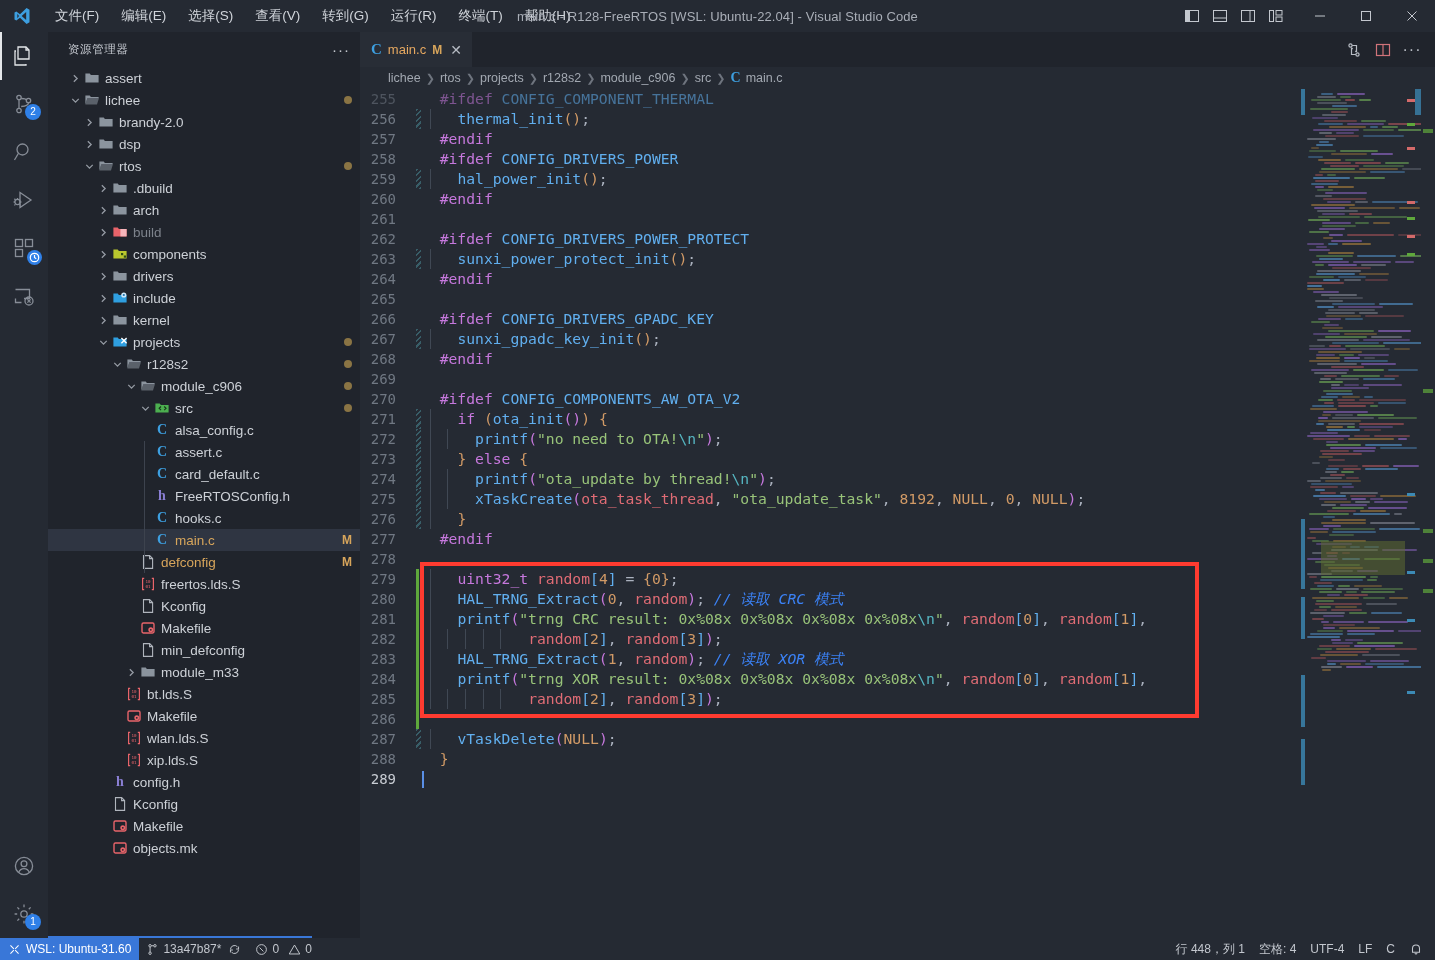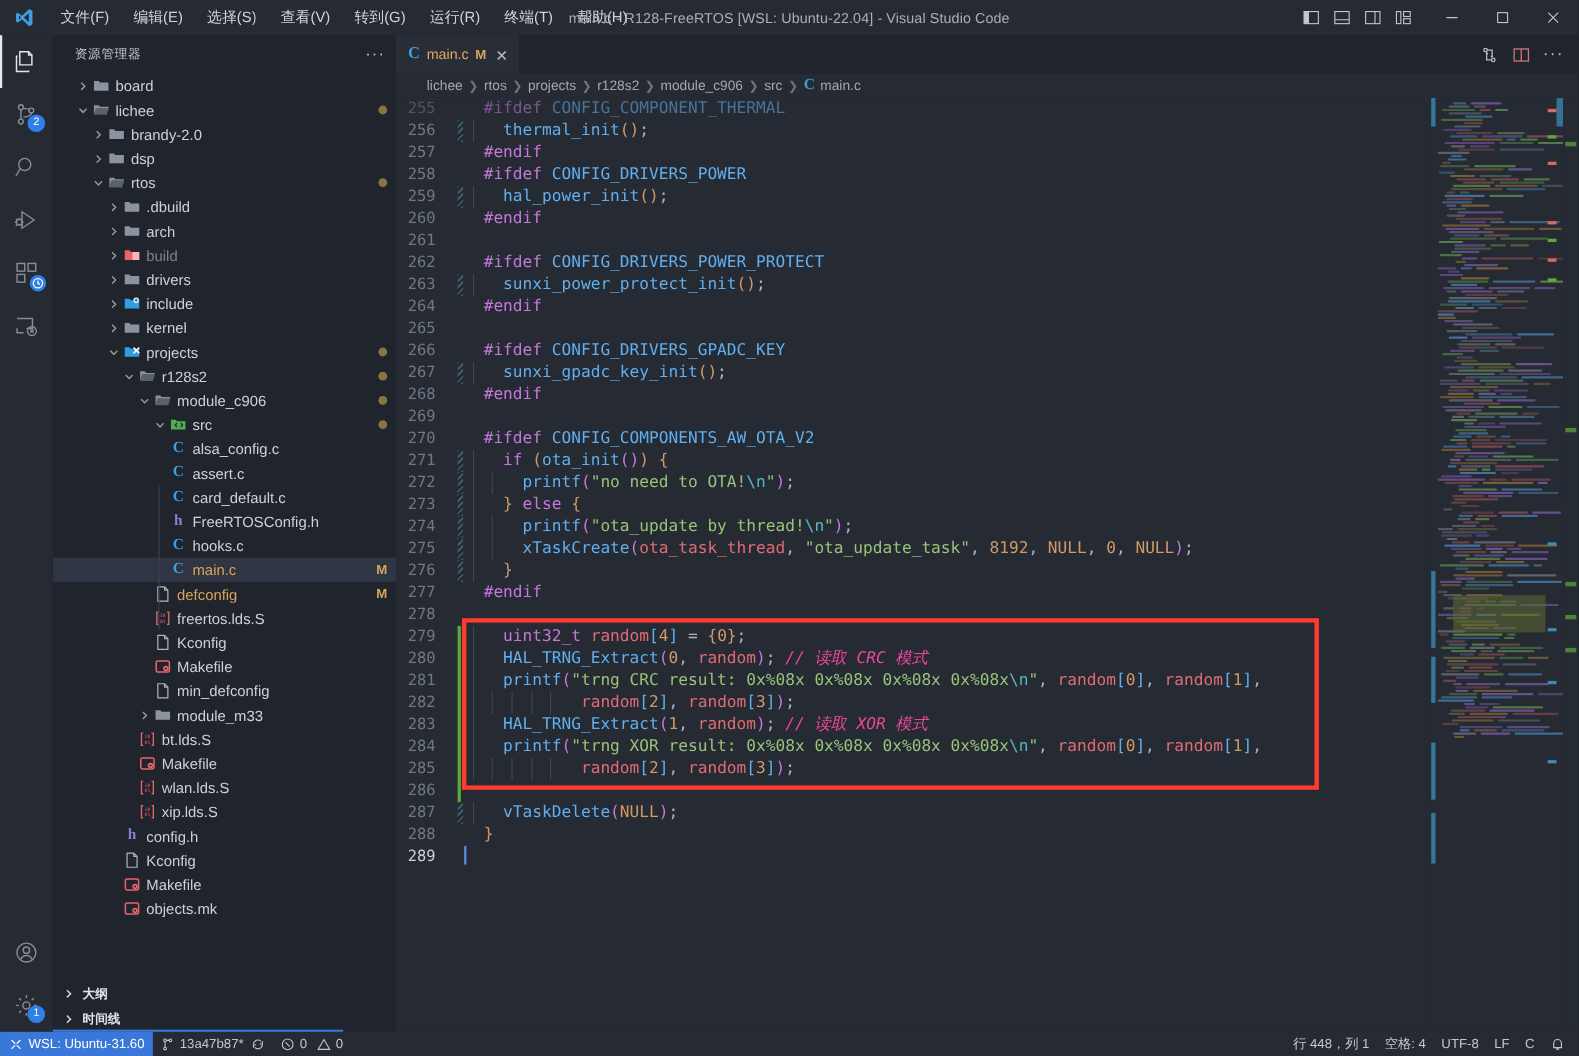--- a/index.html
+++ b/index.html
@@ -158,21 +158,21 @@
   .t-type { color:#c678dd; }
   .t-var  { color:#e06c75; }
   .t-num  { color:#d19a66; }
   .t-str  { color:#98c379; }
   .t-esc  { color:#56b6c2; }
   .t-punc { color:#abb2bf; }
   .t-paren{ color:#d19a66; }
   .t-paren2{ color:#c678dd; }
   .t-paren3{ color:#61afef; }
   .t-brace{ color:#d19a66; }
-  .t-cmt  { color:#ec4899; font-style:italic; }
+  .t-cmt  { color:#3b82f6; font-style:italic; }
   .t-kw   { color:#c678dd; }
   .t-const{ color:#d19a66; }
   .t-plain{ color:#abb2bf; }
 
   .cursor {
     display:inline-block; width:2px; height:17px; background:#5a8fe6;
     vertical-align:middle; position:relative; top:-1px;
   }
 
   
@@ -359,21 +359,21 @@
             <span class="twisty">
               <svg width="11" height="11" viewBox="0 0 12 12" fill="none" stroke="#959ba4" stroke-width="1.4">
                 <path d="M4.2 2.5 7.8 6l-3.6 3.5"></path>
               </svg>
             </span>
             <span class="ficon">
               <svg width="16" height="16" viewBox="0 0 16 16">
                 <path d="M1.4 3.6h4.3l1.2 1.4h7.7v7.4H1.4z" fill="#8b949e"></path>
               </svg>
             </span>
-            <span class="fname">board</span>
+            <span class="fname">assert</span>
           </div>
           <div class="row">
             <div style="width:20px;flex:0 0 20px;"></div>
             <span class="twisty">
               <svg width="11" height="11" viewBox="0 0 12 12" fill="none" stroke="#959ba4" stroke-width="1.4">
                 <path d="M2.5 4.2 6 7.8l3.5-3.6"></path>
               </svg>
             </span>
             <span class="ficon">
               <svg width="16" height="16" viewBox="0 0 16 16">
@@ -463,20 +463,36 @@
                 <path d="M4.2 2.5 7.8 6l-3.6 3.5"></path>
               </svg>
             </span>
             <span class="ficon">
               <svg width="16" height="16" viewBox="0 0 16 16">
                 <path d="M1.4 3.6h4.3l1.2 1.4h7.7v7.4H1.4z" fill="#e8646a"></path>
                 <path d="M8.4 5h6.2v7.4h-6.2z" fill="#f6b6bb"></path>
               </svg>
             </span>
             <span class="fname dim">build</span>
+          </div>
+          <div class="row">
+            <div style="width:48px;flex:0 0 48px;"></div>
+            <span class="twisty">
+              <svg width="11" height="11" viewBox="0 0 12 12" fill="none" stroke="#959ba4" stroke-width="1.4">
+                <path d="M4.2 2.5 7.8 6l-3.6 3.5"></path>
+              </svg>
+            </span>
+            <span class="ficon">
+              <svg width="16" height="16" viewBox="0 0 16 16">
+                <path d="M1.4 3.6h4.3l1.2 1.4h7.7v7.4H1.4z" fill="#b9c72e"></path>
+                <rect x="9" y="7" width="2.2" height="2.2" fill="#2d4f17"></rect>
+                <rect x="11.8" y="9.5" width="2.2" height="2.2" fill="#2d4f17"></rect>
+              </svg>
+            </span>
+            <span class="fname">components</span>
           </div>
           <div class="row">
             <div style="width:48px;flex:0 0 48px;"></div>
             <span class="twisty">
               <svg width="11" height="11" viewBox="0 0 12 12" fill="none" stroke="#959ba4" stroke-width="1.4">
                 <path d="M4.2 2.5 7.8 6l-3.6 3.5"></path>
               </svg>
             </span>
             <span class="ficon">
               <svg width="16" height="16" viewBox="0 0 16 16">
@@ -767,38 +783,20 @@
               <svg width="16" height="16" viewBox="0 0 16 16">
                 <rect x="2" y="3" width="12" height="10" rx="1.4" fill="none" stroke="#e8646a" stroke-width="1.4"></rect>
                 <circle cx="10.8" cy="9.8" r="2.5" fill="#e8646a"></circle>
                 <circle cx="10.8" cy="9.8" r="0.9" fill="#20242c"></circle>
               </svg>
             </span>
             <span class="fname">objects.mk</span>
           </div>
           <div class="indent-guide" style="left: 96px; top: 374px; height: 132px; bottom: auto;"></div>
         </div>
-      <div class="sb-bottom">
-        <div class="sec">
-          <span style="display:flex;width:16px;justify-content:center;">
-            <svg width="11" height="11" viewBox="0 0 12 12" fill="none" stroke="#cdd1d7" stroke-width="1.5">
-                <path d="M4.2 2.5 7.8 6l-3.6 3.5"></path>
-              </svg>
-          </span>
-          <span>大纲</span>
-        </div>
-        <div class="sec">
-          <span style="display:flex;width:16px;justify-content:center;">
-            <svg width="11" height="11" viewBox="0 0 12 12" fill="none" stroke="#cdd1d7" stroke-width="1.5">
-                <path d="M4.2 2.5 7.8 6l-3.6 3.5"></path>
-              </svg>
-          </span>
-          <span>时间线</span>
-        </div>
-      </div>
     </div>
 
     <div class="editor-area">
 
       <div class="tabs-row">
         <div class="tab">
           <span style="color:#3d9fe0;font-weight:bold;font-size:15px;font-family:'Liberation Serif',serif;">C</span>
           <span>main.c</span>
           <span class="m">M</span>
           <span class="x">✕</span>
@@ -1273,21 +1271,21 @@
       <span style="margin-left:5px;">
         <svg width="13" height="13" viewBox="0 0 16 16" fill="none" stroke="#c3c7ce" stroke-width="1.2">
             <path d="M8 2.5 14.5 13.5h-13z"></path>
           </svg>
       </span>
       <span>0</span>
     </div>
     <div class="st-right">
       <div class="st-item">行 448，列 1</div>
       <div class="st-item">空格: 4</div>
-      <div class="st-item">UTF-8</div>
+      <div class="st-item">UTF-4</div>
       <div class="st-item">LF</div>
       <div class="st-item">C</div>
       <div class="st-item" style="padding-right:12px;">
         <svg width="14" height="14" viewBox="0 0 16 16" fill="none" stroke="#c3c7ce" stroke-width="1.2">
           <path d="M4 11.8V7.4a4 4 0 0 1 8 0v4.4zM6.7 12.8a1.4 1.4 0 0 0 2.6 0"></path>
         </svg>
       </div>
     </div>
   </div>
 

